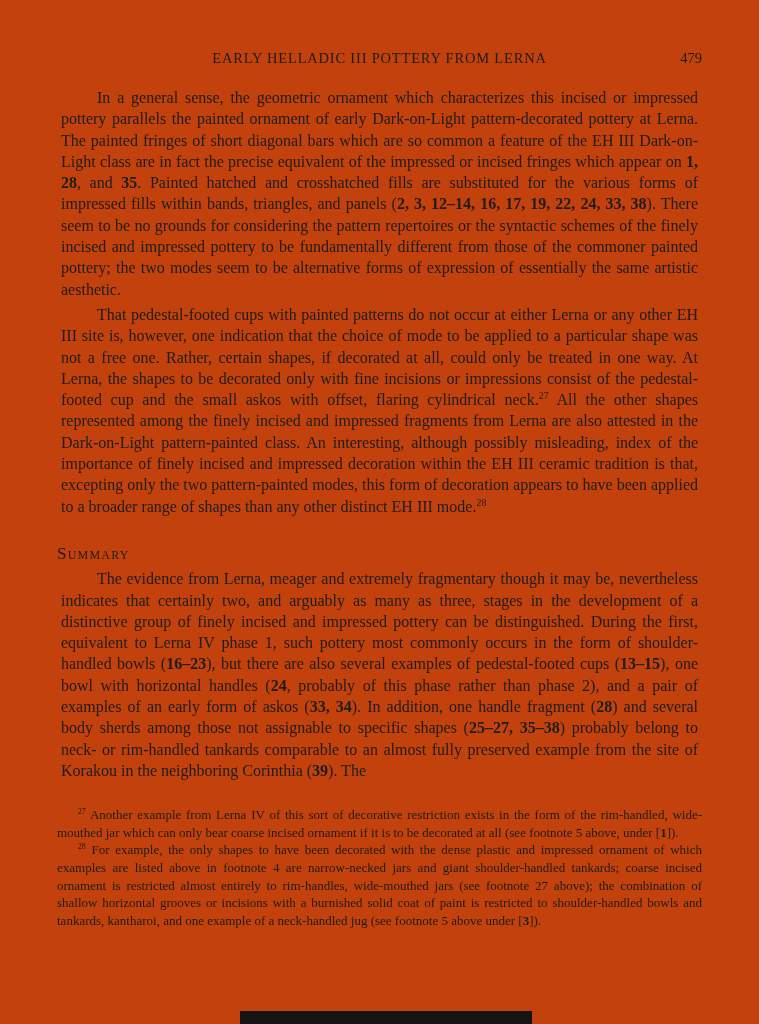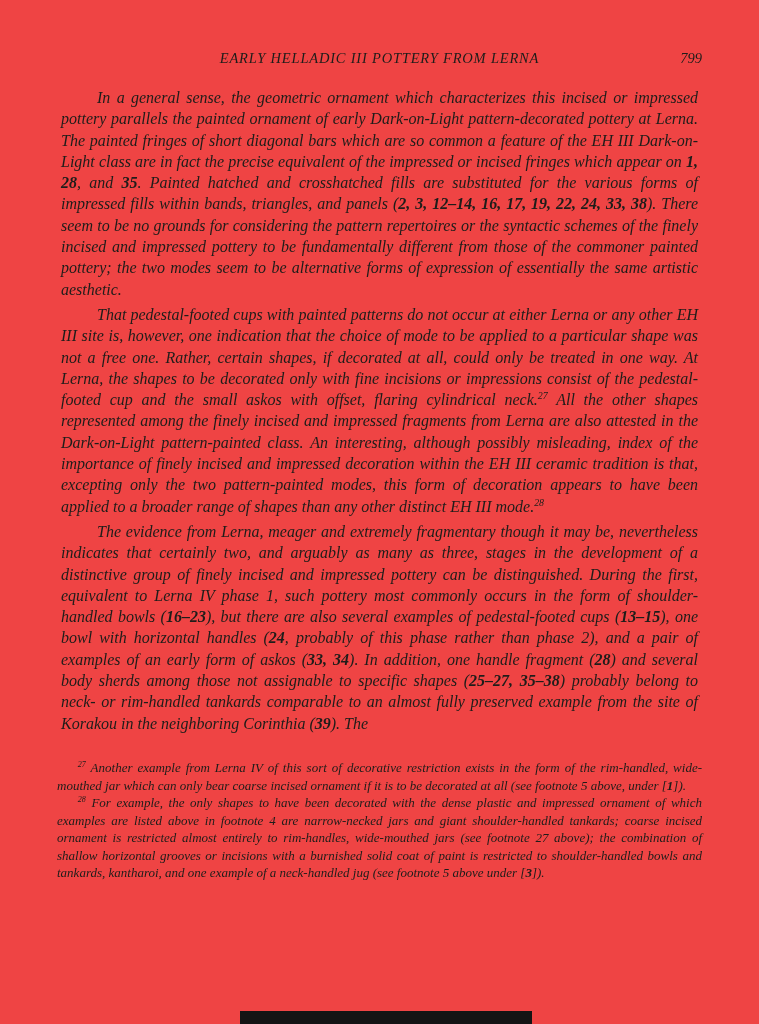--- a/index.html
+++ b/index.html
@@ -83,29 +83,30 @@
     left: 240px;
     bottom: 0;
     width: 292px;
     height: 13px;
     background: #141414;
   }
 </style>
 </head>
 <body>
 
-<div class="scan" style="background: #ef4444; color: rgb(30, 29, 26); font-style: italic;">
+<div class="scan" style="background: #c2410c; color: rgb(30, 29, 26);">
   <div class="content">
     <header class="running-head">
       <span class="head-title">EARLY HELLADIC III POTTERY FROM LERNA</span>
-      <span class="page-num">799</span>
+      <span class="page-num">479</span>
     </header>
     <main class="body-text" id="body-container">
         <p class="para">In a general sense, the geometric ornament which characterizes this incised or impressed pottery parallels the painted ornament of early Dark-on-Light pattern-decorated pottery at Lerna. The painted fringes of short diagonal bars which are so common a feature of the EH III Dark-on-Light class are in fact the precise equivalent of the impressed or incised fringes which appear on <b>1, 28</b>, and <b>35</b>. Painted hatched and crosshatched fills are substituted for the various forms of impressed fills within bands, triangles, and panels (<b>2, 3, 12–14, 16, 17, 19, 22, 24, 33, 38</b>). There seem to be no grounds for considering the pattern repertoires or the syntactic schemes of the finely incised and impressed pottery to be fundamentally different from those of the commoner painted pottery; the two modes seem to be alternative forms of expression of essentially the same artistic aesthetic.</p>
         <p class="para">That pedestal-footed cups with painted patterns do not occur at either Lerna or any other EH III site is, however, one indication that the choice of mode to be applied to a particular shape was not a free one. Rather, certain shapes, if decorated at all, could only be treated in one way. At Lerna, the shapes to be decorated only with fine incisions or impressions consist of the pedestal-footed cup and the small askos with offset, flaring cylindrical neck.<sup>27</sup> All the other shapes represented among the finely incised and impressed fragments from Lerna are also attested in the Dark-on-Light pattern-painted class. An interesting, although possibly misleading, index of the importance of finely incised and impressed decoration within the EH III ceramic tradition is that, excepting only the two pattern-painted modes, this form of decoration appears to have been applied to a broader range of shapes than any other distinct EH III mode.<sup>28</sup></p>
+        <h2 class="section-heading">Summary</h2>
         <p class="para">The evidence from Lerna, meager and extremely fragmentary though it may be, nevertheless indicates that certainly two, and arguably as many as three, stages in the development of a distinctive group of finely incised and impressed pottery can be distinguished. During the first, equivalent to Lerna IV phase 1, such pottery most commonly occurs in the form of shoulder-handled bowls (<b>16–23</b>), but there are also several examples of pedestal-footed cups (<b>13–15</b>), one bowl with horizontal handles (<b>24</b>, probably of this phase rather than phase 2), and a pair of examples of an early form of askos (<b>33, 34</b>). In addition, one handle fragment (<b>28</b>) and several body sherds among those not assignable to specific shapes (<b>25–27, 35–38</b>) probably belong to neck- or rim-handled tankards comparable to an almost fully preserved example from the site of Korakou in the neighboring Corinthia (<b>39</b>). The</p>
       </main>
     <section class="footnotes" id="footnotes-container">
         <p class="footnote"><sup>27</sup> Another example from Lerna IV of this sort of decorative restriction exists in the form of the rim-handled, wide-mouthed jar which can only bear coarse incised ornament if it is to be decorated at all (see footnote 5 above, under [<b>1</b>]).</p>
         <p class="footnote"><sup>28</sup> For example, the only shapes to have been decorated with the dense plastic and impressed ornament of which examples are listed above in footnote 4 are narrow-necked jars and giant shoulder-handled tankards; coarse incised ornament is restricted almost entirely to rim-handles, wide-mouthed jars (see footnote 27 above); the combination of shallow horizontal grooves or incisions with a burnished solid coat of paint is restricted to shoulder-handled bowls and tankards, kantharoi, and one example of a neck-handled jug (see footnote 5 above under [<b>3</b>]).</p>
       </section>
   </div>
   <div class="bottom-bar" style="background: rgb(20, 20, 20);"></div>
 </div>
 

